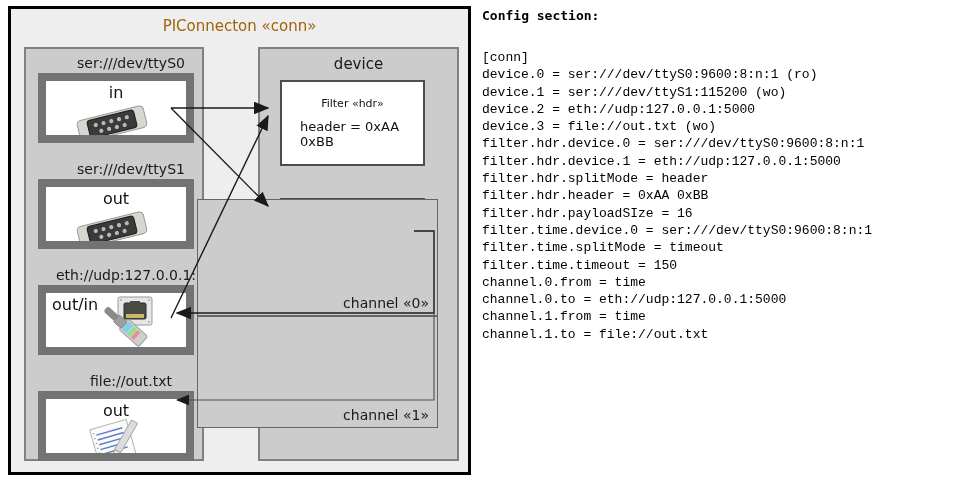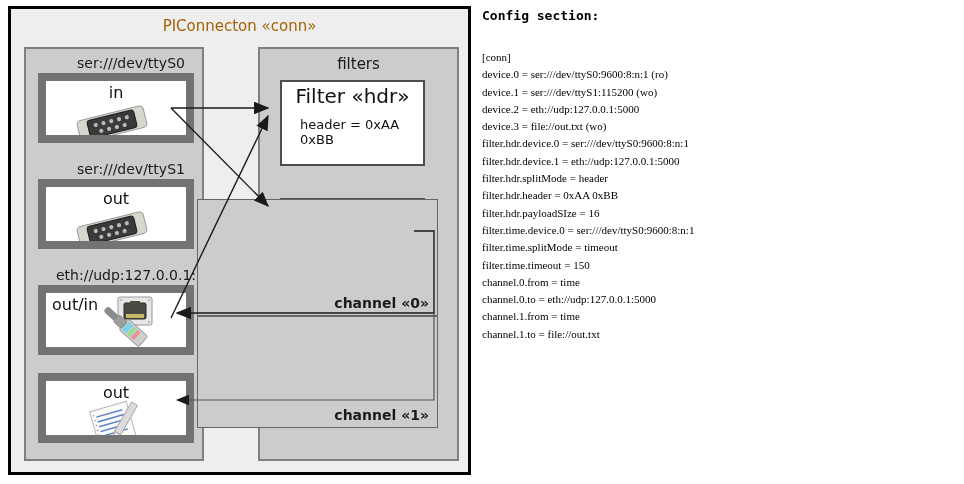--- a/index.html
+++ b/index.html
@@ -104,38 +104,37 @@
     font-size: 15px;
     color: #1a1a1a;
   }
   .filter-box {
     position: absolute;
     background: #ffffff;
     border: 2px solid #4d4d4d;
   }
   .filter-title {
     text-align: center;
-    font-size: 20px;
+    font-size: 11px;
     color: #111;
-    margin-top: 2px;
+    margin-top: 15px;
   }
   .filter-props {
     margin-top: 9px;
     padding-left: 18px;
     font-size: 13px;
     color: #111;
     line-height: 15px;
   }
 
   
   .channel-box {
     position: absolute;
     background: #cccccc;
     border: 1px solid #666666;
-    font-weight: bold;
   }
   .channel-label {
     position: absolute;
     right: 8px; bottom: 4px;
     font-size: 14px;
     color: #1a1a1a;
     white-space: nowrap;
   }
 
   
@@ -154,22 +153,22 @@
     width: 478px;
   }
   #config-heading {
     font-family: "DejaVu Sans Mono", monospace;
     font-weight: bold;
     font-size: 13px;
     color: #000;
     margin-bottom: 26px;
   }
   #config-lines {
-    font-family: Liberation Serif, serif;
-    font-size: 11px;
+    font-family: Liberation Mono, monospace;
+    font-size: 13px;
     line-height: 17.3px;
     color: #000;
     white-space: pre;
   }
   .cfg-line { white-space: pre; }
 </style>
 </head>
 <body>
 
 <div id="connector-container">
@@ -243,20 +242,21 @@
             <rect x="27" y="32" width="4" height="10" fill="#8fe08f"></rect>
             <rect x="32" y="32" width="4" height="10" fill="#e88f8f"></rect>
             <rect x="8" y="33" width="11" height="9" rx="2" fill="#9e9e9e" stroke="#7d7d7d" stroke-width="0.8"></rect>
             <rect x="-6" y="34" width="15" height="7" rx="3" fill="#8a8a8a"></rect>
           </g>
         </svg>
       </div>
     </div>
 
     <div class="device-group" style="top:324px;">
+      <div class="device-label">file://out.txt</div>
       <div class="device-box">
         <div class="device-dir">out</div>
         <svg class="file-icon" viewBox="0 0 60 50">
           <g transform="rotate(-16 30 25)">
             <rect x="8" y="6" width="38" height="40" fill="#fbfbfb" stroke="#b5b5b5" stroke-width="1"></rect>
             <g stroke="#5b7fc7" stroke-width="1.4">
               <line x1="13" y1="13" x2="40" y2="13"></line>
               <line x1="13" y1="18" x2="40" y2="18"></line>
               <line x1="13" y1="23" x2="40" y2="23"></line>
               <line x1="13" y1="28" x2="36" y2="28"></line>
@@ -277,21 +277,21 @@
             <polygon points="34,36 41,36 37.5,45" fill="#efefef" stroke="#9a9a9a" stroke-width="0.8"></polygon>
             <polygon points="36,42 39,42 37.5,45" fill="#333"></polygon>
           </g>
         </svg>
       </div>
     </div>
 
   </div>
 
   <div id="filters-panel">
-    <div id="filters-title">filters</div>
+    <div id="filters-title">device</div>
 
     <div class="filter-box" style="left:20px; top:31px; width:145px; height:86px;">
       <div class="filter-title">Filter «hdr»</div>
       <div class="filter-props">
         <div>header = 0xAA 0xBB</div>
       </div>
     </div>
 
     <div class="filter-box" style="left:20px; top:149px; width:145px; height:79px;">
       <div class="filter-title">Filter «time»</div>

